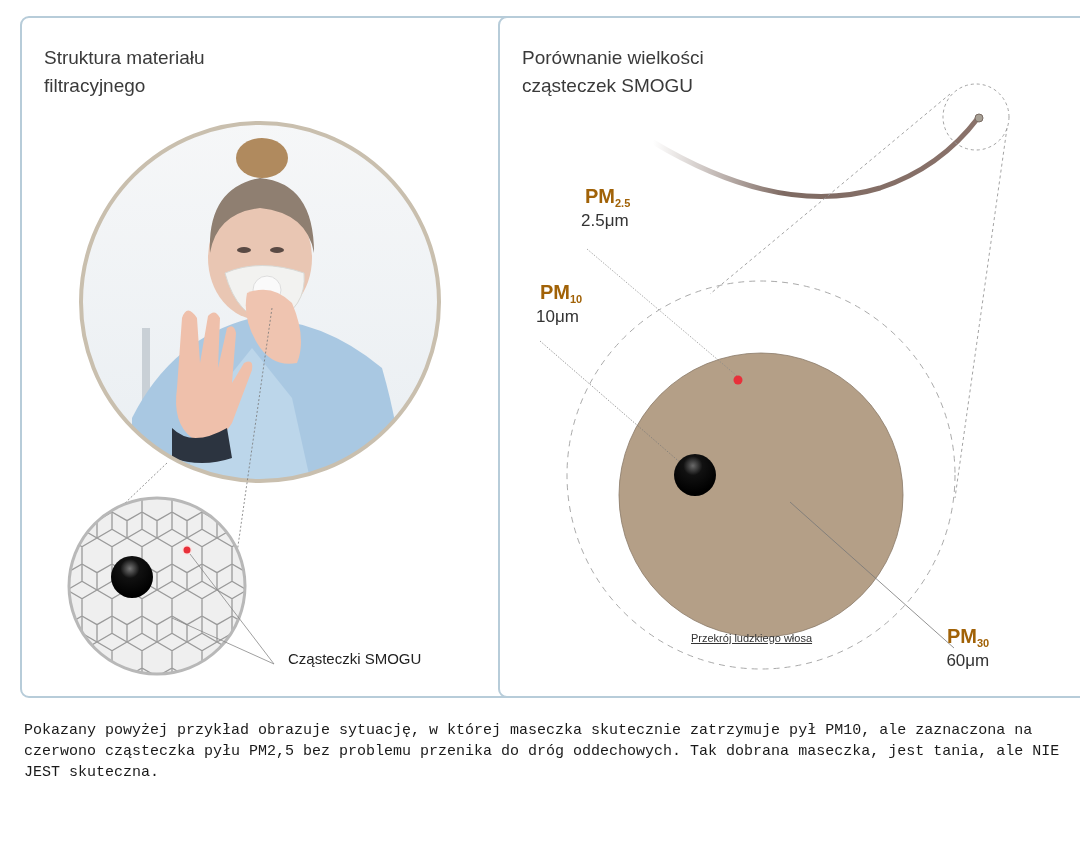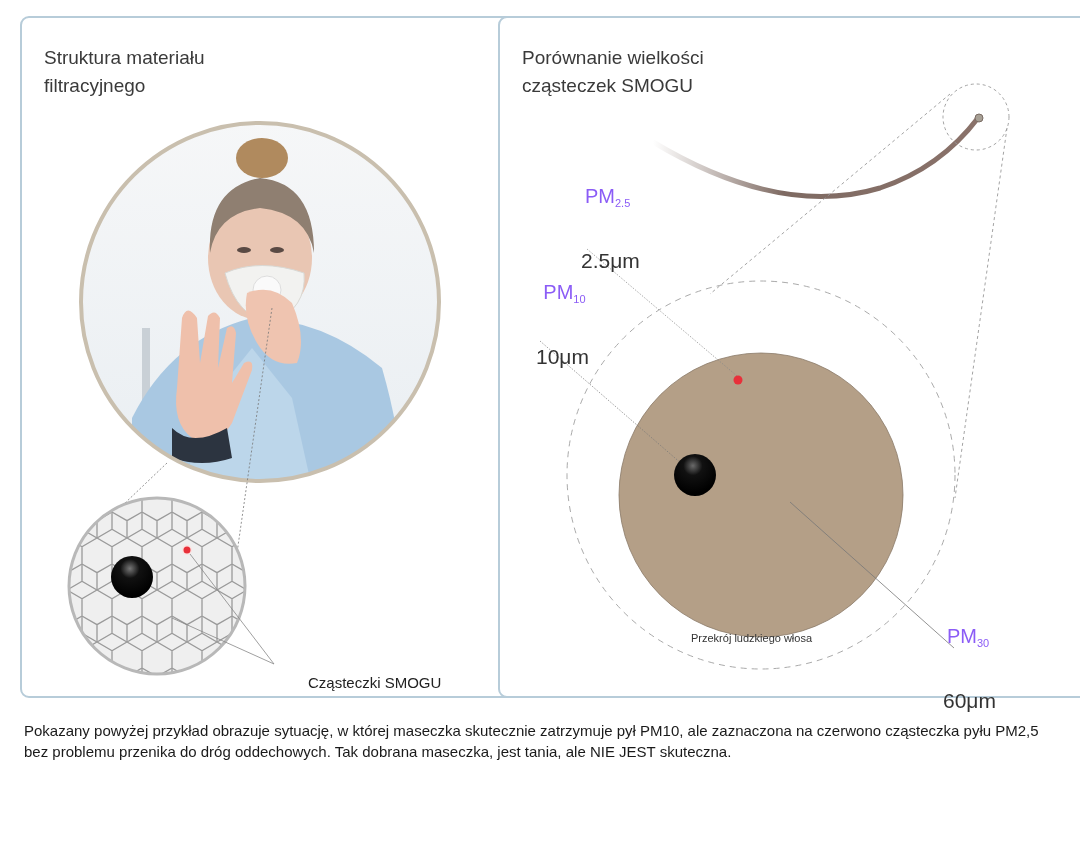--- a/index.html
+++ b/index.html
@@ -12,28 +12,28 @@
     border: 2px solid #b7ccd9; border-radius: 9px; box-sizing: border-box; background: #fff;
   }
   #panel-left { left: 20px; width: 561px; }
   #panel-right { left: 498px; width: 628px; }
   .panel-title {
     position: absolute; left: 22px; top: 26px; font-size: 19px; line-height: 28px;
     color: #3a3a3a; font-weight: normal; margin: 0; white-space: pre-line;
   }
   svg.overlay { position: absolute; left: 0; top: 0; }
   .lbl { position: absolute; }
-  .pm-name { font-weight: normal; font-size: 20px; color: #8b5cf6; line-height: 20px; }
+  .pm-name { font-weight: bold; font-size: 20px; color: #a16207; line-height: 20px; }
   .pm-name sub { font-size: 11px; vertical-align: -4px; }
-  .pm-size { font-size: 21px; color: #333; line-height: 16px; margin-top: 40px; }
+  .pm-size { font-size: 17px; color: #333; line-height: 16px; }
   .caption { font-size: 15px; color: #222; }
   .small-caption { font-size: 11px; color: #333; }
   #footer {
     position: absolute; left: 24px; top: 720px; width: 1040px;
-    font-size: 15px; line-height: 21px; color: #1a1a1a;
+    font-size: 15px; line-height: 21px; color: #1a1a1a; font-family: Liberation Mono, monospace;
   }
   #footer p { margin: 0; }
   #footer .src { margin-top: 21px; }
 </style>
 </head>
 <body>
 
 <div class="panel" id="panel-left">
   <h2 class="panel-title">Struktura materiału
 filtracyjnego</h2>
@@ -95,21 +95,21 @@
       <circle cx="135" cy="568" r="88" fill="none" stroke="#b8b8b8" stroke-width="3"></circle>
       <circle cx="110" cy="559" r="21" fill="url(#blackBall)"></circle>
       <circle cx="165" cy="532" r="5" fill="#fbe1e0"></circle>
       <circle cx="165" cy="532" r="3.5" fill="#e8303a"></circle>
 
       <line x1="168" y1="536" x2="252" y2="646" stroke="#888" stroke-width="0.8"></line>
       <line x1="150" y1="600" x2="252" y2="646" stroke="#888" stroke-width="0.8"></line>
     </g>
   </svg>
 
-  <div class="lbl caption" style="left:266px; top:656px;margin-left:20px;">Cząsteczki SMOGU</div>
+  <div class="lbl caption" style="left:266px; top:632px;">Cząsteczki SMOGU</div>
 </div>
 
 <div class="panel" id="panel-right">
   <h2 class="panel-title">Porównanie wielkości
 cząsteczek SMOGU</h2>
 
   <svg class="overlay" width="558" height="682" viewBox="0 0 558 682">
     <defs>
       <linearGradient id="hairGrad" x1="0" y1="0" x2="1" y2="0">
         <stop offset="0%" stop-color="#8a7870" stop-opacity="0"></stop>
@@ -141,28 +141,28 @@
 
     <circle cx="238" cy="362" r="4.5" fill="#e8303a"></circle>
     <circle cx="195" cy="457" r="21" fill="url(#blackBall2)"></circle>
   </svg>
 
   <div class="lbl" style="left:85px; top:168px;">
     <div class="pm-name"><span>PM</span><sub>2.5</sub></div>
     <div class="pm-size" style="margin-left:-4px;">2.5μm</div>
   </div>
 
-  <div class="lbl" style="left:40px; top:264px;text-align:center;">
+  <div class="lbl" style="left:40px; top:264px;">
     <div class="pm-name"><span>PM</span><sub>10</sub></div>
     <div class="pm-size" style="margin-left:-4px;">10μm</div>
   </div>
 
   <div class="lbl" style="left:447px; top:608px;">
     <div class="pm-name"><span>PM</span><sub>30</sub></div>
     <div class="pm-size" style="margin-left:-4px;text-align:right;">60μm</div>
   </div>
 
-  <div class="lbl small-caption" style="left:191px; top:614px;">Przekrój ludzkiego włosa</div>
+  <div class="lbl small-caption" style="left:191px; top:614px;text-decoration:underline;">Przekrój ludzkiego włosa</div>
 </div>
 
 <div id="footer">
   <p>Pokazany powyżej przykład obrazuje sytuację, w której maseczka skutecznie zatrzymuje pył PM10, ale zaznaczona na czerwono cząsteczka pyłu PM2,5 bez problemu przenika do dróg oddechowych. Tak dobrana maseczka, jest tania, ale NIE JEST skuteczna.</p>
 </div>
 
 </body></html>

